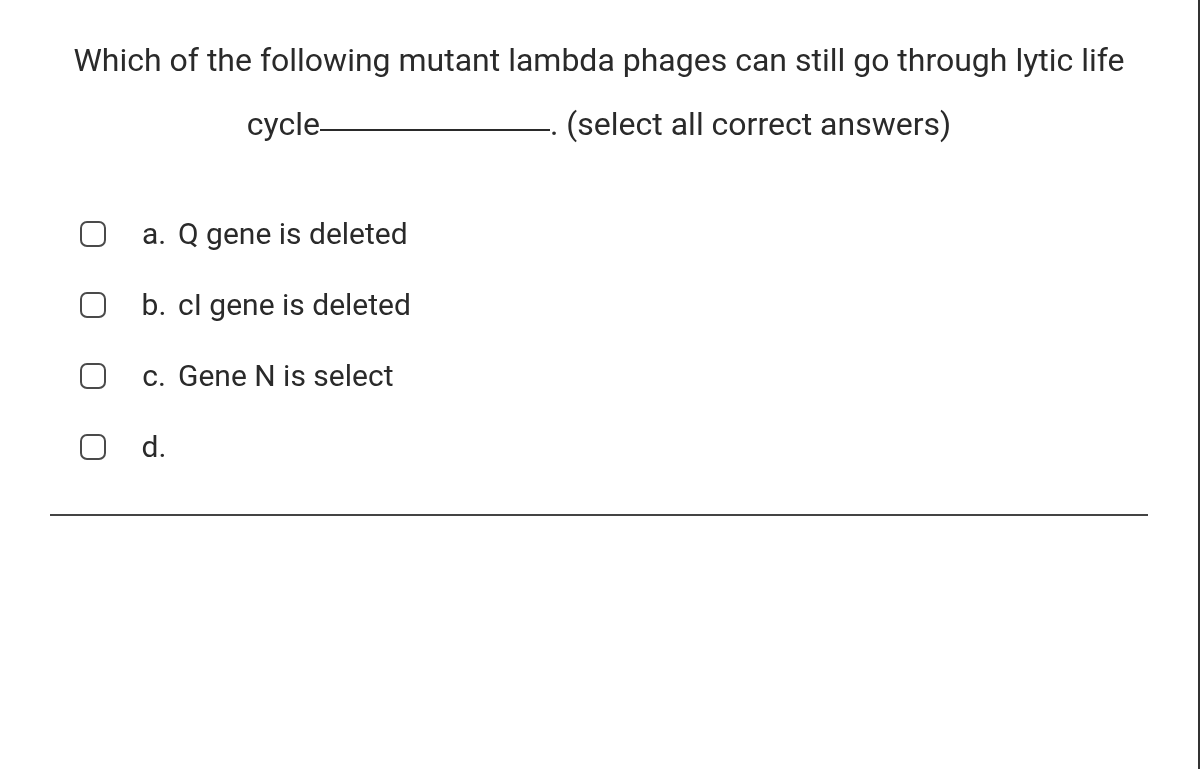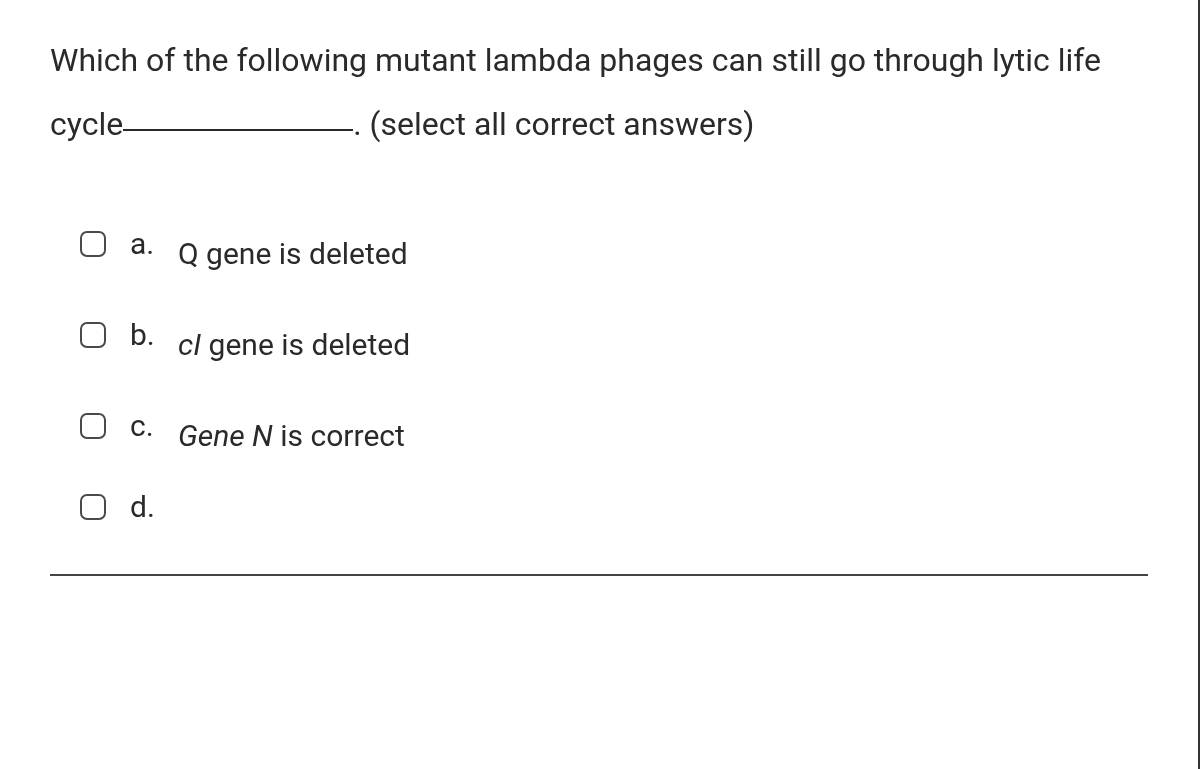--- a/index.html
+++ b/index.html
@@ -1,18 +1,19 @@
 <!DOCTYPE html>
 <html><head>
   <meta charset="utf-8">
   <style>
     * {
       margin: 0;
       padding: 0;
       box-sizing: border-box;
+      text-align: center;
     }
     body {
       font-family: -apple-system, BlinkMacSystemFont, "Segoe UI", Roboto, "Helvetica Neue", Arial, sans-serif;
       background: #ffffff;
       width: 1200px;
       height: 769px;
       position: relative;
       padding: 0;
     }
     .container {
@@ -57,24 +58,22 @@
       font-size: 30px;
       color: #2a2a2a;
       width: 48px;
       flex-shrink: 0;
       font-weight: 400;
     }
     .option-text {
       font-size: 30px;
       color: #2a2a2a;
       font-weight: 400;
-      margin-top: 20px;
     }
     .italic {
-      font-style: italic;
     }
     .divider {
       border: none;
       border-top: 2px solid #444;
       margin-top: 50px;
       width: 100%;
     }
   </style>
 </head>
 <body>
@@ -94,21 +93,21 @@
 
     <div class="option-row">
       <div class="checkbox"></div>
       <div class="option-letter">b.</div>
       <div class="option-text"><span class="italic">cI</span><span> gene is deleted</span></div>
     </div>
 
     <div class="option-row">
       <div class="checkbox"></div>
       <div class="option-letter">c.</div>
-      <div class="option-text"><span class="italic">Gene N</span><span> is correct</span></div>
+      <div class="option-text"><span class="italic">Gene N</span><span> is select</span></div>
     </div>
 
     <div class="option-row">
       <div class="checkbox"></div>
       <div class="option-letter">d.</div>
     </div>
 
   </div>
 
   <hr class="divider">

